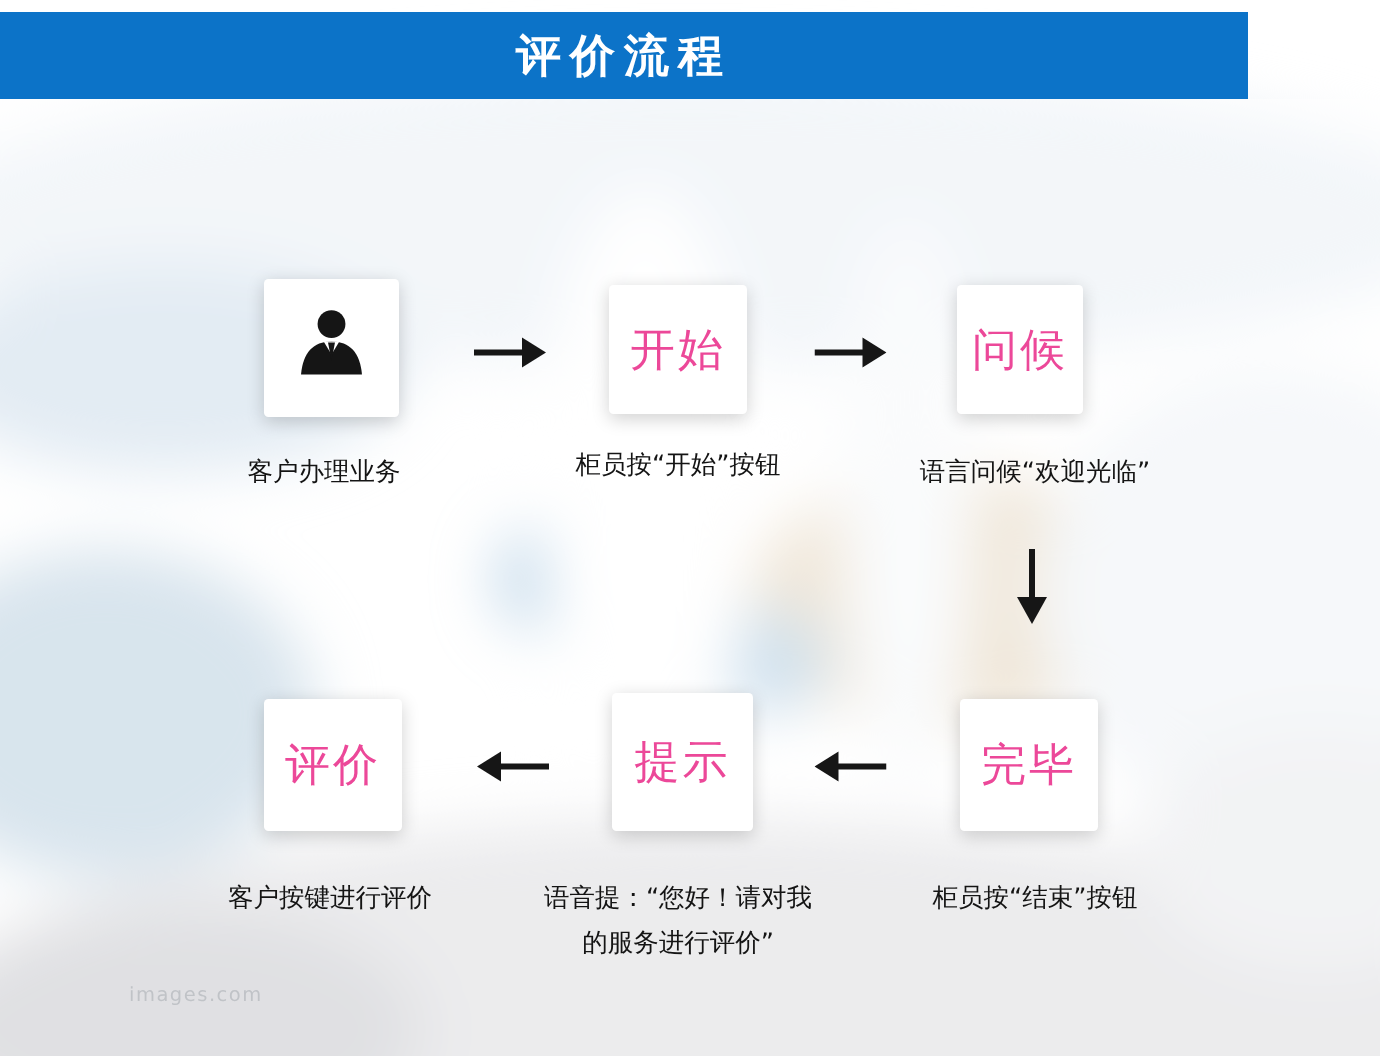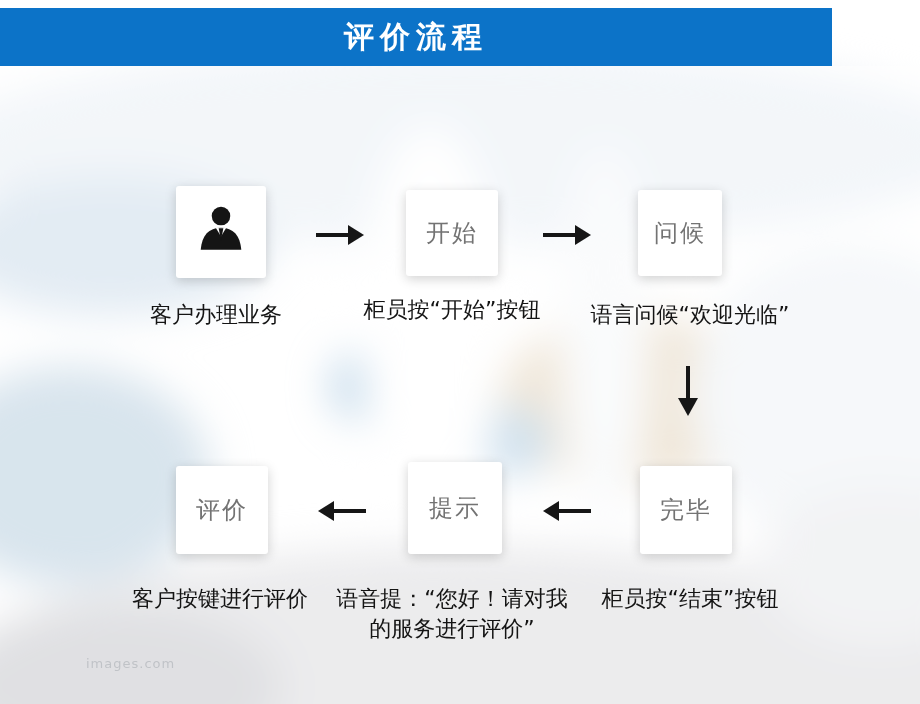--- a/index.html
+++ b/index.html
@@ -43,32 +43,32 @@
   }
 
   
   .flow{ position:absolute; inset:0; z-index:4; }
 
   .node{
     position:absolute; background:#ffffff; border-radius:3px;
     box-shadow:0 3px 12px rgba(0,0,0,0.18);
     display:flex; align-items:center; justify-content:center;
   }
-  .node-label{ font-size:24px; color:#737373; letter-spacing:2px; }
+  .node-label{ font-size:30px; color:#ec4899; letter-spacing:2px; }
 
   .n-customer{ left:176px; top:186px; width:90px; height:92px; }
   .n-start   { left:406px; top:190px; width:92px; height:86px; }
   .n-greet   { left:638px; top:190px; width:84px; height:86px; }
   .n-done    { left:640px; top:466px; width:92px; height:88px; }
   .n-prompt  { left:408px; top:462px; width:94px; height:92px; }
   .n-eval    { left:176px; top:466px; width:92px; height:88px; }
 
   .caption{
     position:absolute; transform:translateX(-50%);
-    font-size:22px; color:#141414; text-align:center;
+    font-size:17px; color:#141414; text-align:center;
     white-space:nowrap; line-height:30px;
   }
   .c1{ left:216px; top:300px; }
   .c2{ left:452px; top:295px; }
   .c3{ left:690px; top:300px; }
   .c4{ left:220px; top:584px; }
   .c5{ left:452px; top:584px; }
   .c6{ left:690px; top:584px; }
 
   .arrow{ position:absolute; }

